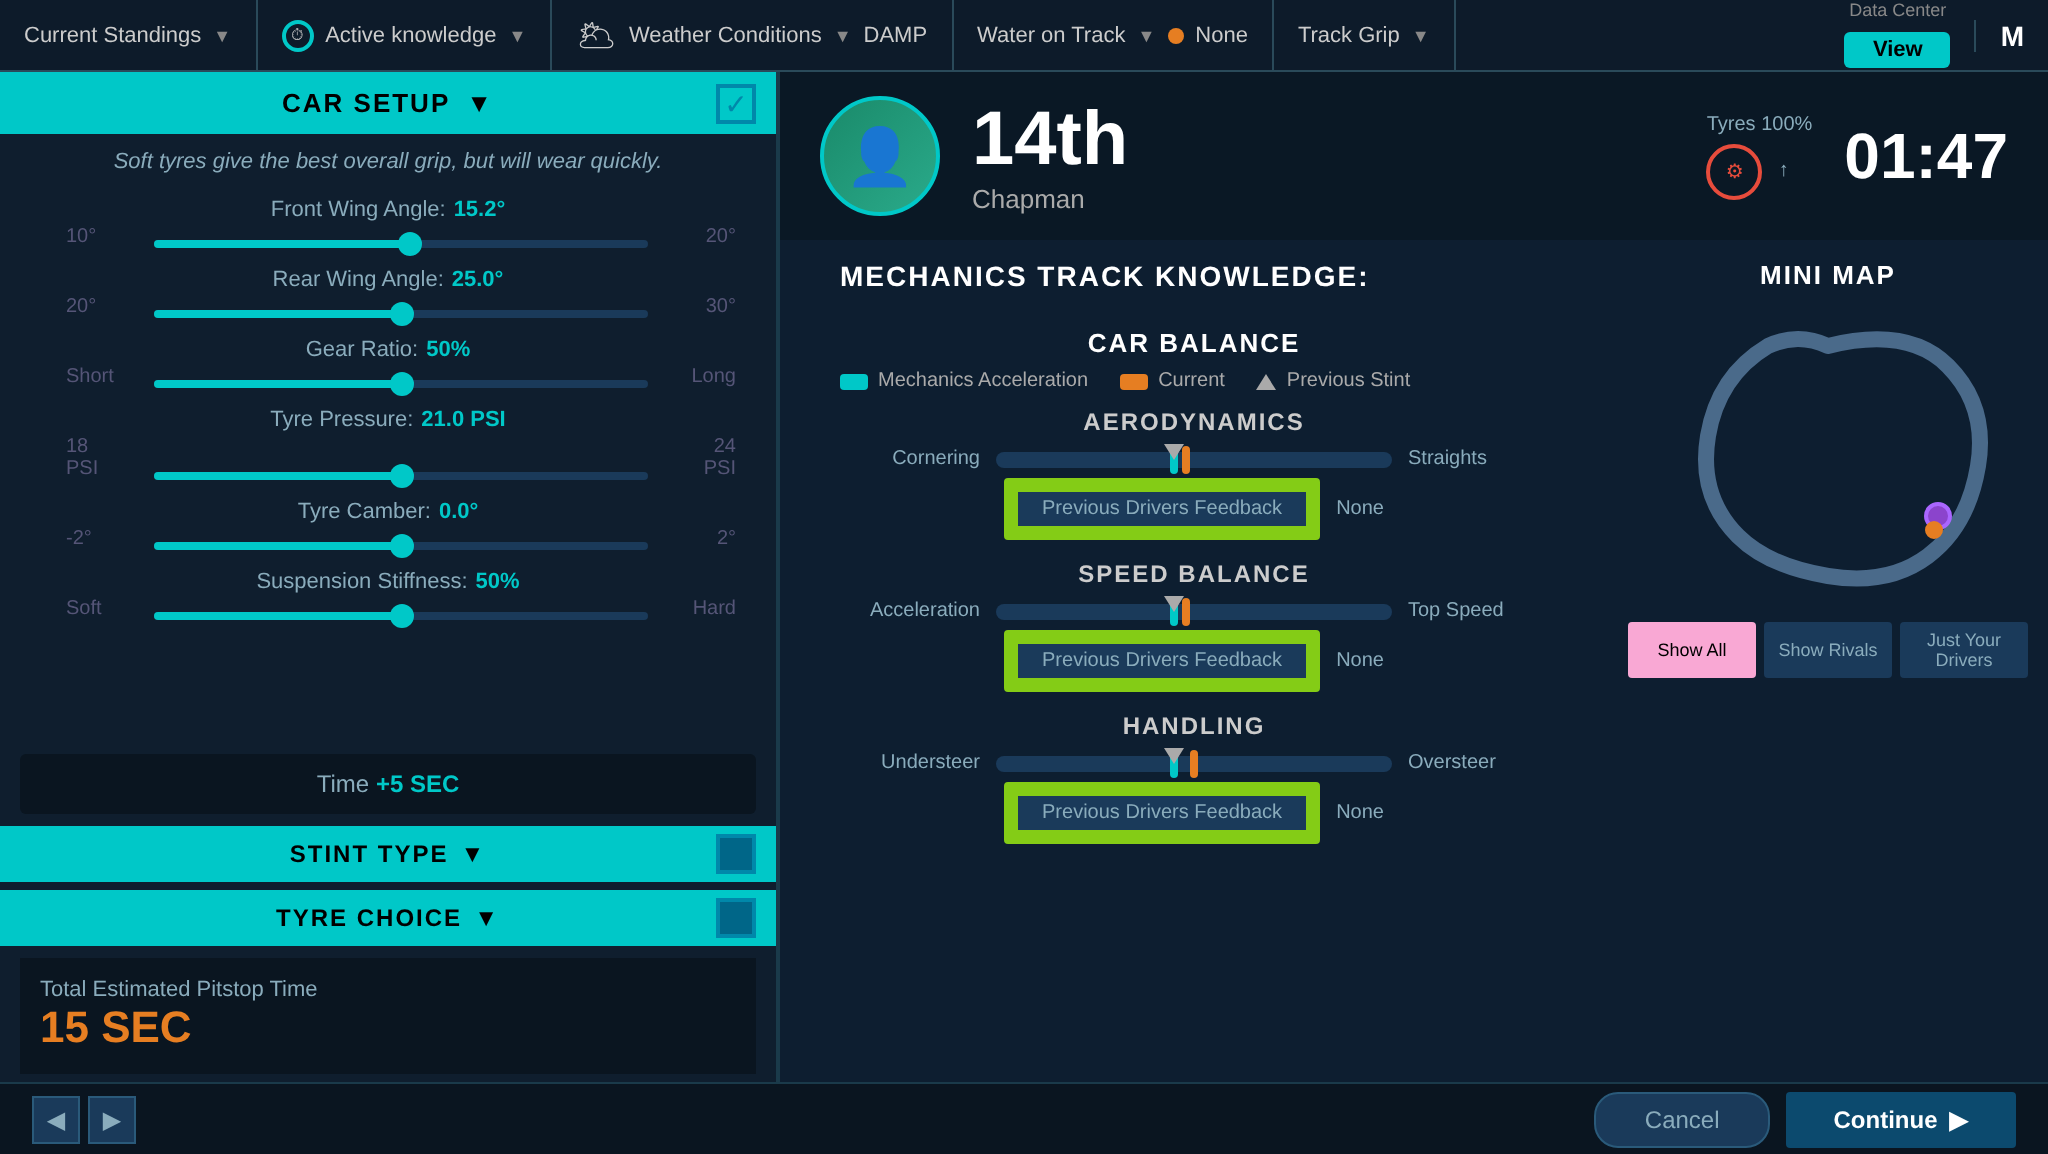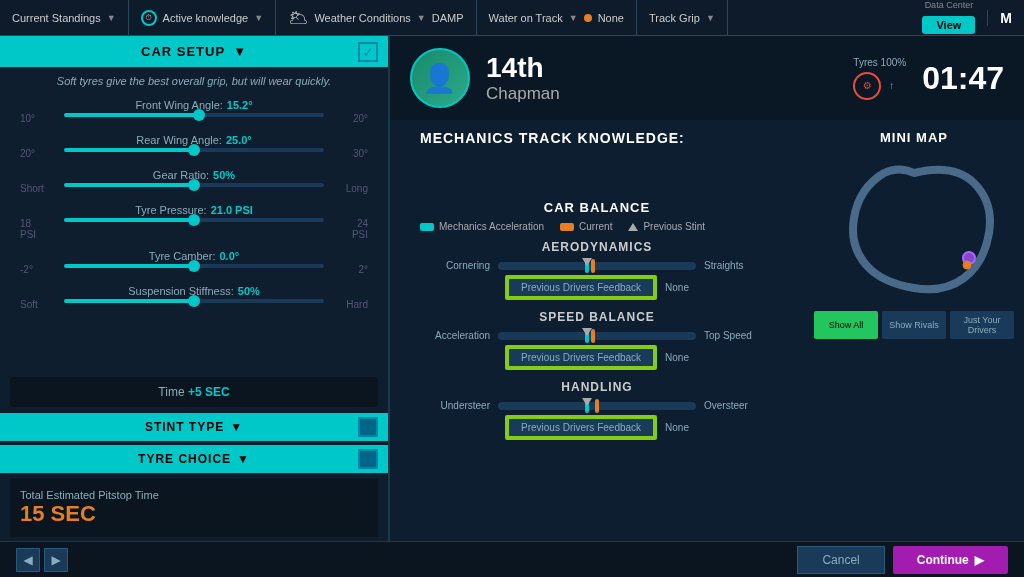--- a/index.html
+++ b/index.html
@@ -128,22 +128,23 @@
       color: #8aacbc;
       margin-bottom: 2px;
     }
     .slider-label .value {
       color: #00c8c8;
       font-weight: bold;
       margin-left: 4px;
     }
     .slider-range-row {
       display: flex;
-      align-items: flex-start;
+      align-items: flex-end;
       gap: 16px;
+      margin-left: 13px;
     }
     .range-min, .range-max {
       font-size: 10px;
       color: #557;
       width: 28px;
     }
     .range-max { text-align: right; }
     .slider-track {
       flex: 1;
       height: 4px;
@@ -259,26 +260,26 @@
       width: 60px; height: 60px;
       border-radius: 50%;
       background: linear-gradient(135deg, #1a8a6a, #2aaa8a);
       border: 2px solid #00c8c8;
       display: flex; align-items: center; justify-content: center;
       font-size: 28px;
       overflow: hidden;
     }
     .driver-info { flex: 1; }
     .driver-position {
-      font-size: 28px;
+      font-size: 38px;
       font-weight: bold;
       color: #fff;
     }
     .driver-name {
-      font-size: 17px;
+      font-size: 13px;
       color: #aaa;
     }
     .tyre-info {
       font-size: 11px;
       color: #8aacbc;
       display: flex;
       flex-direction: column;
       align-items: flex-start;
       margin-left: 44px;
     }
@@ -336,21 +337,20 @@
     .car-balance-section {
       padding: 4px 20px;
     }
     .section-title {
       font-size: 13px;
       font-weight: bold;
       letter-spacing: 1px;
       text-align: center;
       color: #fff;
       margin-bottom: 6px;
-      margin-top: 36px;
     }
     .legend-row {
       display: flex;
       gap: 16px;
       align-items: center;
       margin-bottom: 8px;
     }
     .legend-item {
       display: flex;
       align-items: center;
@@ -430,21 +430,21 @@
     .feedback-row {
       display: flex;
       align-items: center;
       justify-content: center;
       gap: 8px;
       margin-top: 4px;
       margin-bottom: 2px;
     }
     .feedback-btn {
       background: #1a3a5a;
-      border: 4px solid #84cc16;
+      border: 7px solid #84cc16;
       color: #8aacbc;
       font-size: 10px;
       padding: 3px 12px;
       border-radius: 2px;
       cursor: pointer;
     }
     .feedback-none {
       font-size: 10px;
       color: #8aacbc;
     }
@@ -470,21 +470,21 @@
       flex: 1;
       background: #1a3a5a;
       border: none;
       color: #8aacbc;
       font-size: 9px;
       padding: 4px 2px;
       cursor: pointer;
       border-radius: 2px;
     }
     .mini-map-btn.active {
-      background: #22c55e;
+      background: #f9a8d4;
       color: #000;
     }
 
     
     .bottom-bar {
       position: absolute;
       bottom: 0; left: 0; right: 0;
       height: 36px;
       background: #0a1520;
       display: flex;
@@ -511,24 +511,24 @@
       display: flex;
       gap: 8px;
     }
     .cancel-btn {
       background: #1a3a5a;
       border: 1px solid #2a5a7a;
       color: #8aacbc;
       padding: 6px 24px;
       font-size: 12px;
       cursor: pointer;
-      border-radius: 0;
+      border-radius: 12px;
     }
     .continue-btn {
-      background: #a21caf;
+      background: #0c4a6e;
       border: none;
       color: #fff;
       padding: 6px 24px;
       font-size: 12px;
       font-weight: bold;
       cursor: pointer;
       border-radius: 2px;
       display: flex;
       align-items: center;
       gap: 6px;

